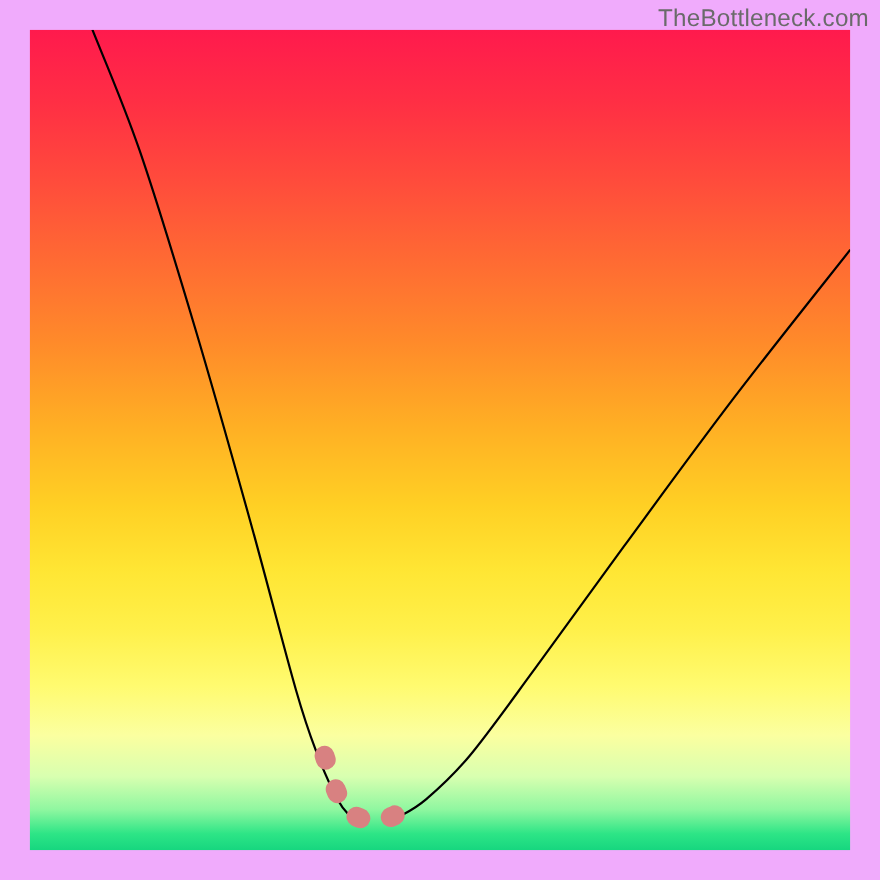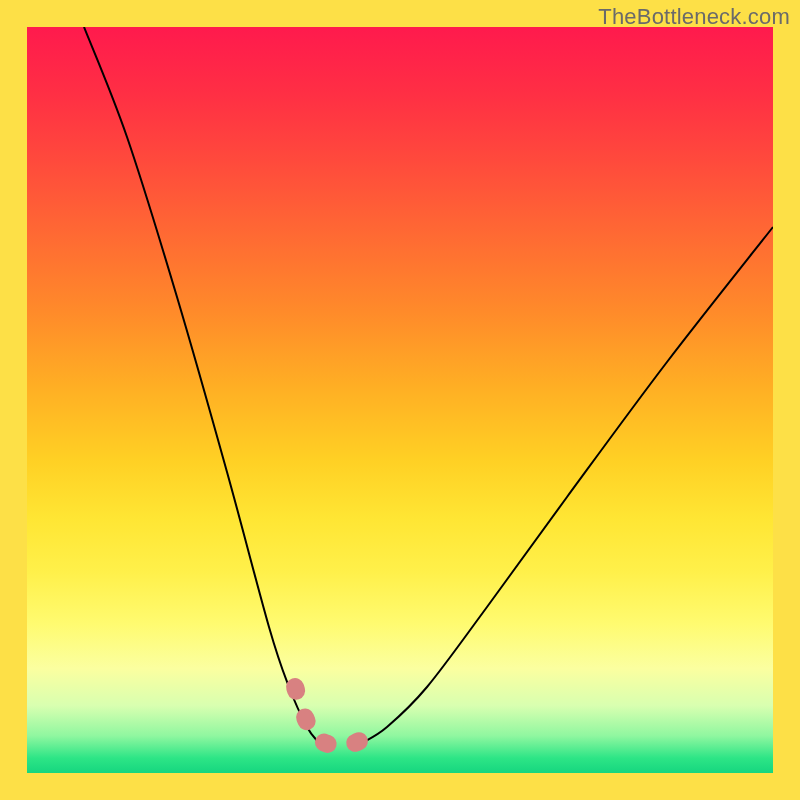--- a/index.html
+++ b/index.html
@@ -7,21 +7,21 @@
     padding: 0;
     width: 800px;
     height: 800px;
     background: #000;
     overflow: hidden;
     font-family: Arial, Helvetica, sans-serif;
   }
   .frame {
     position: absolute;
     inset: 0;
-    background: #fde047;
+    background: #f0abfc;
   }
   .plot {
     position: absolute;
     left: 27px;
     top: 27px;
     width: 746px;
     height: 746px;
     overflow: hidden;
   }
   .gradient {

